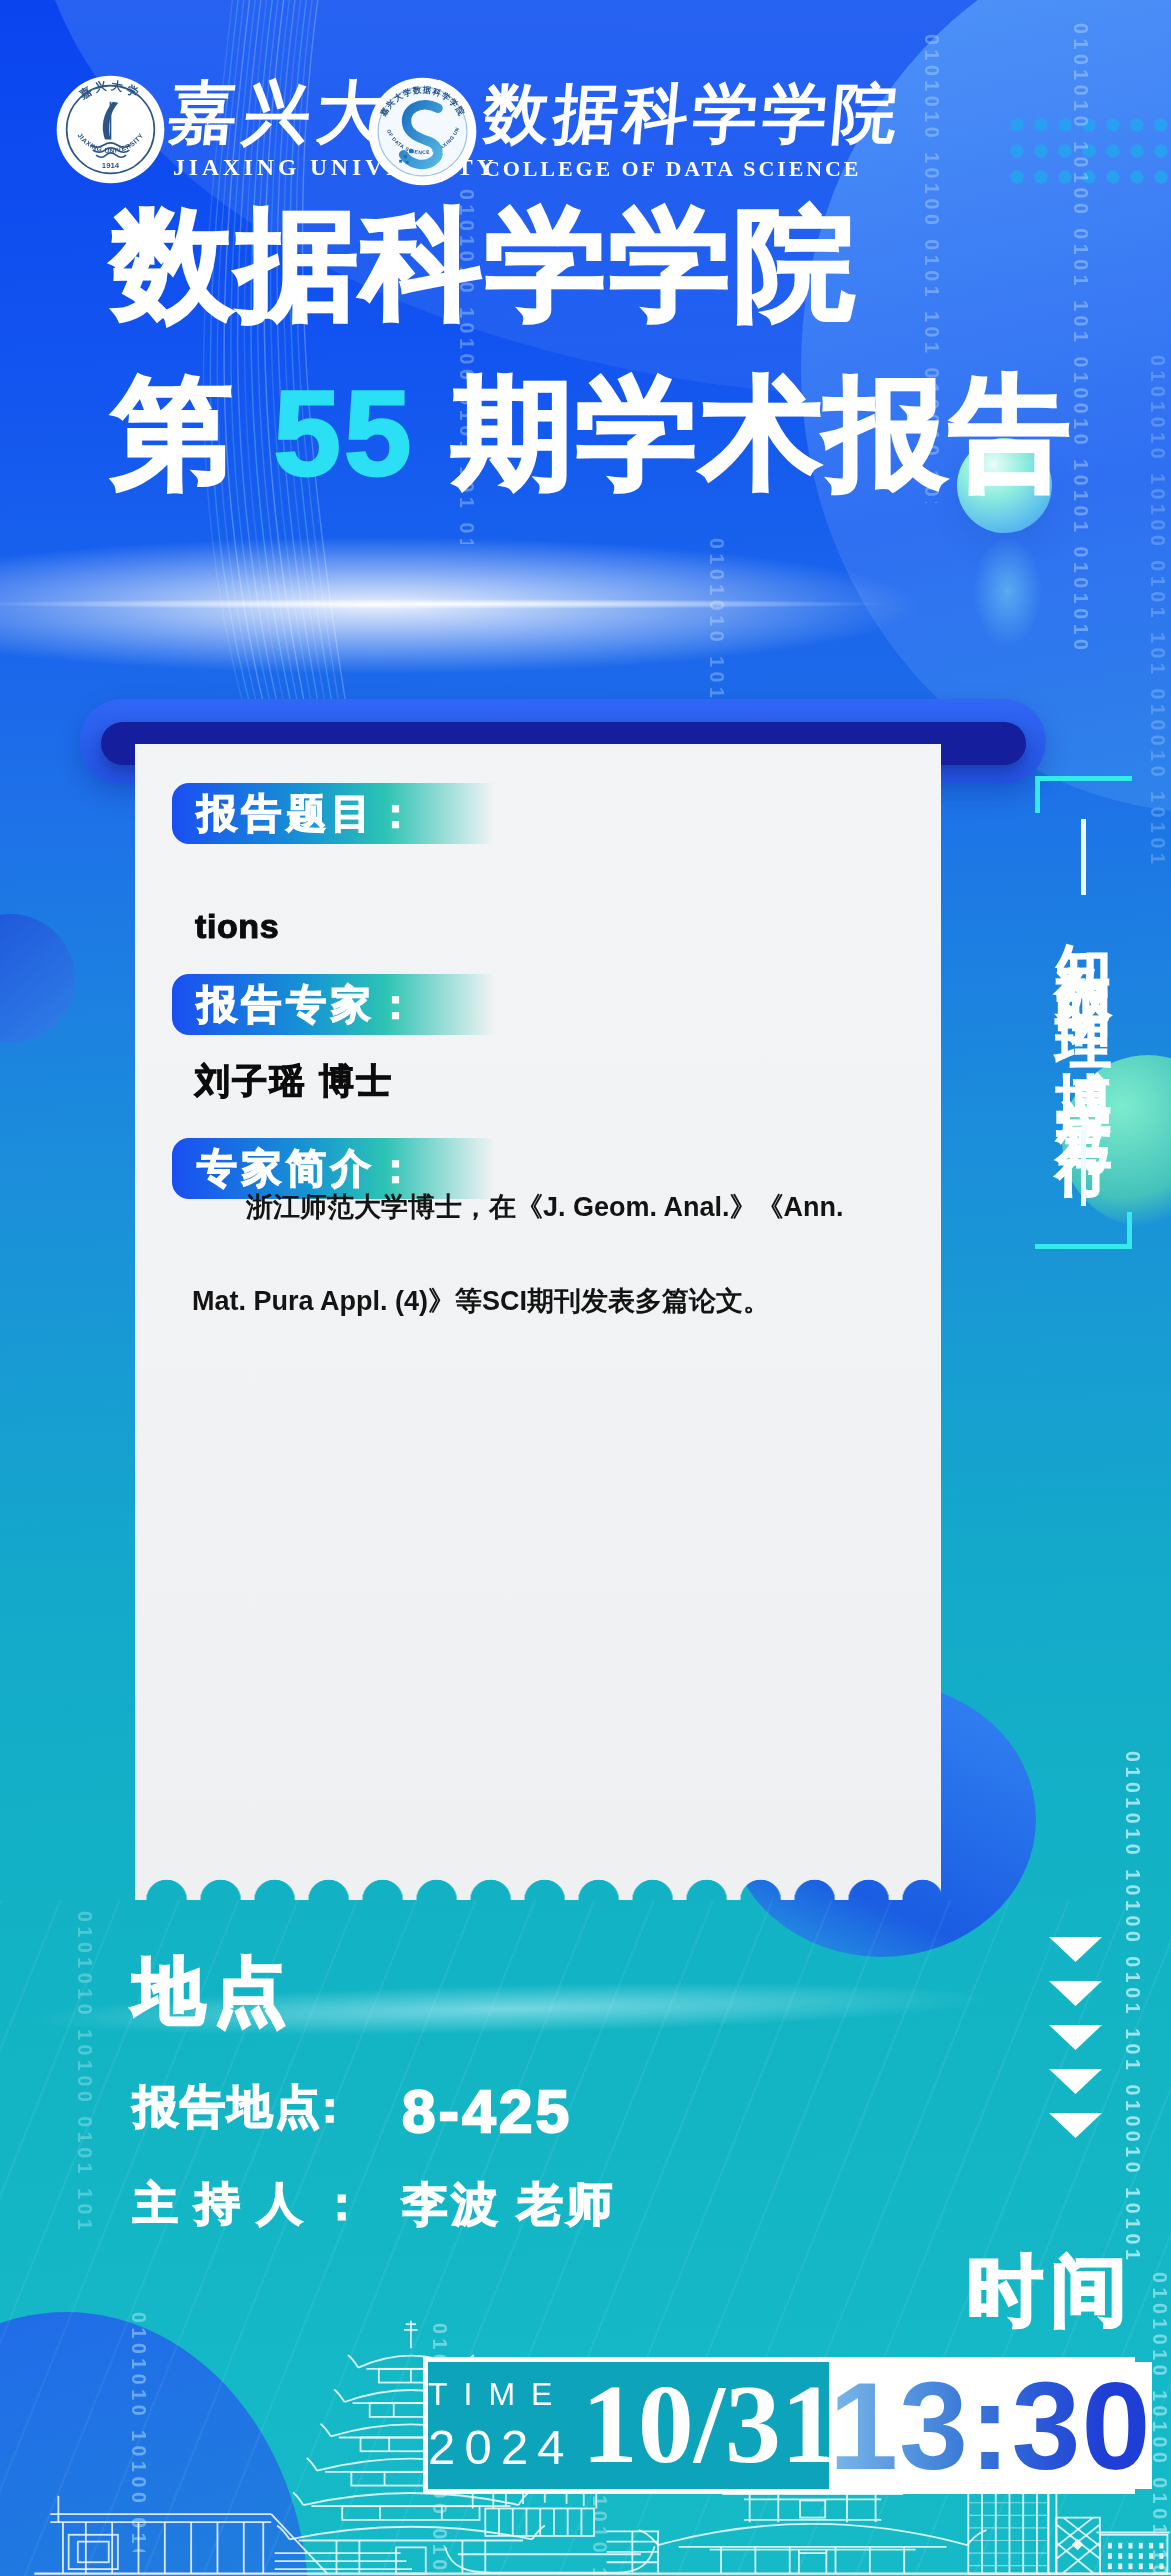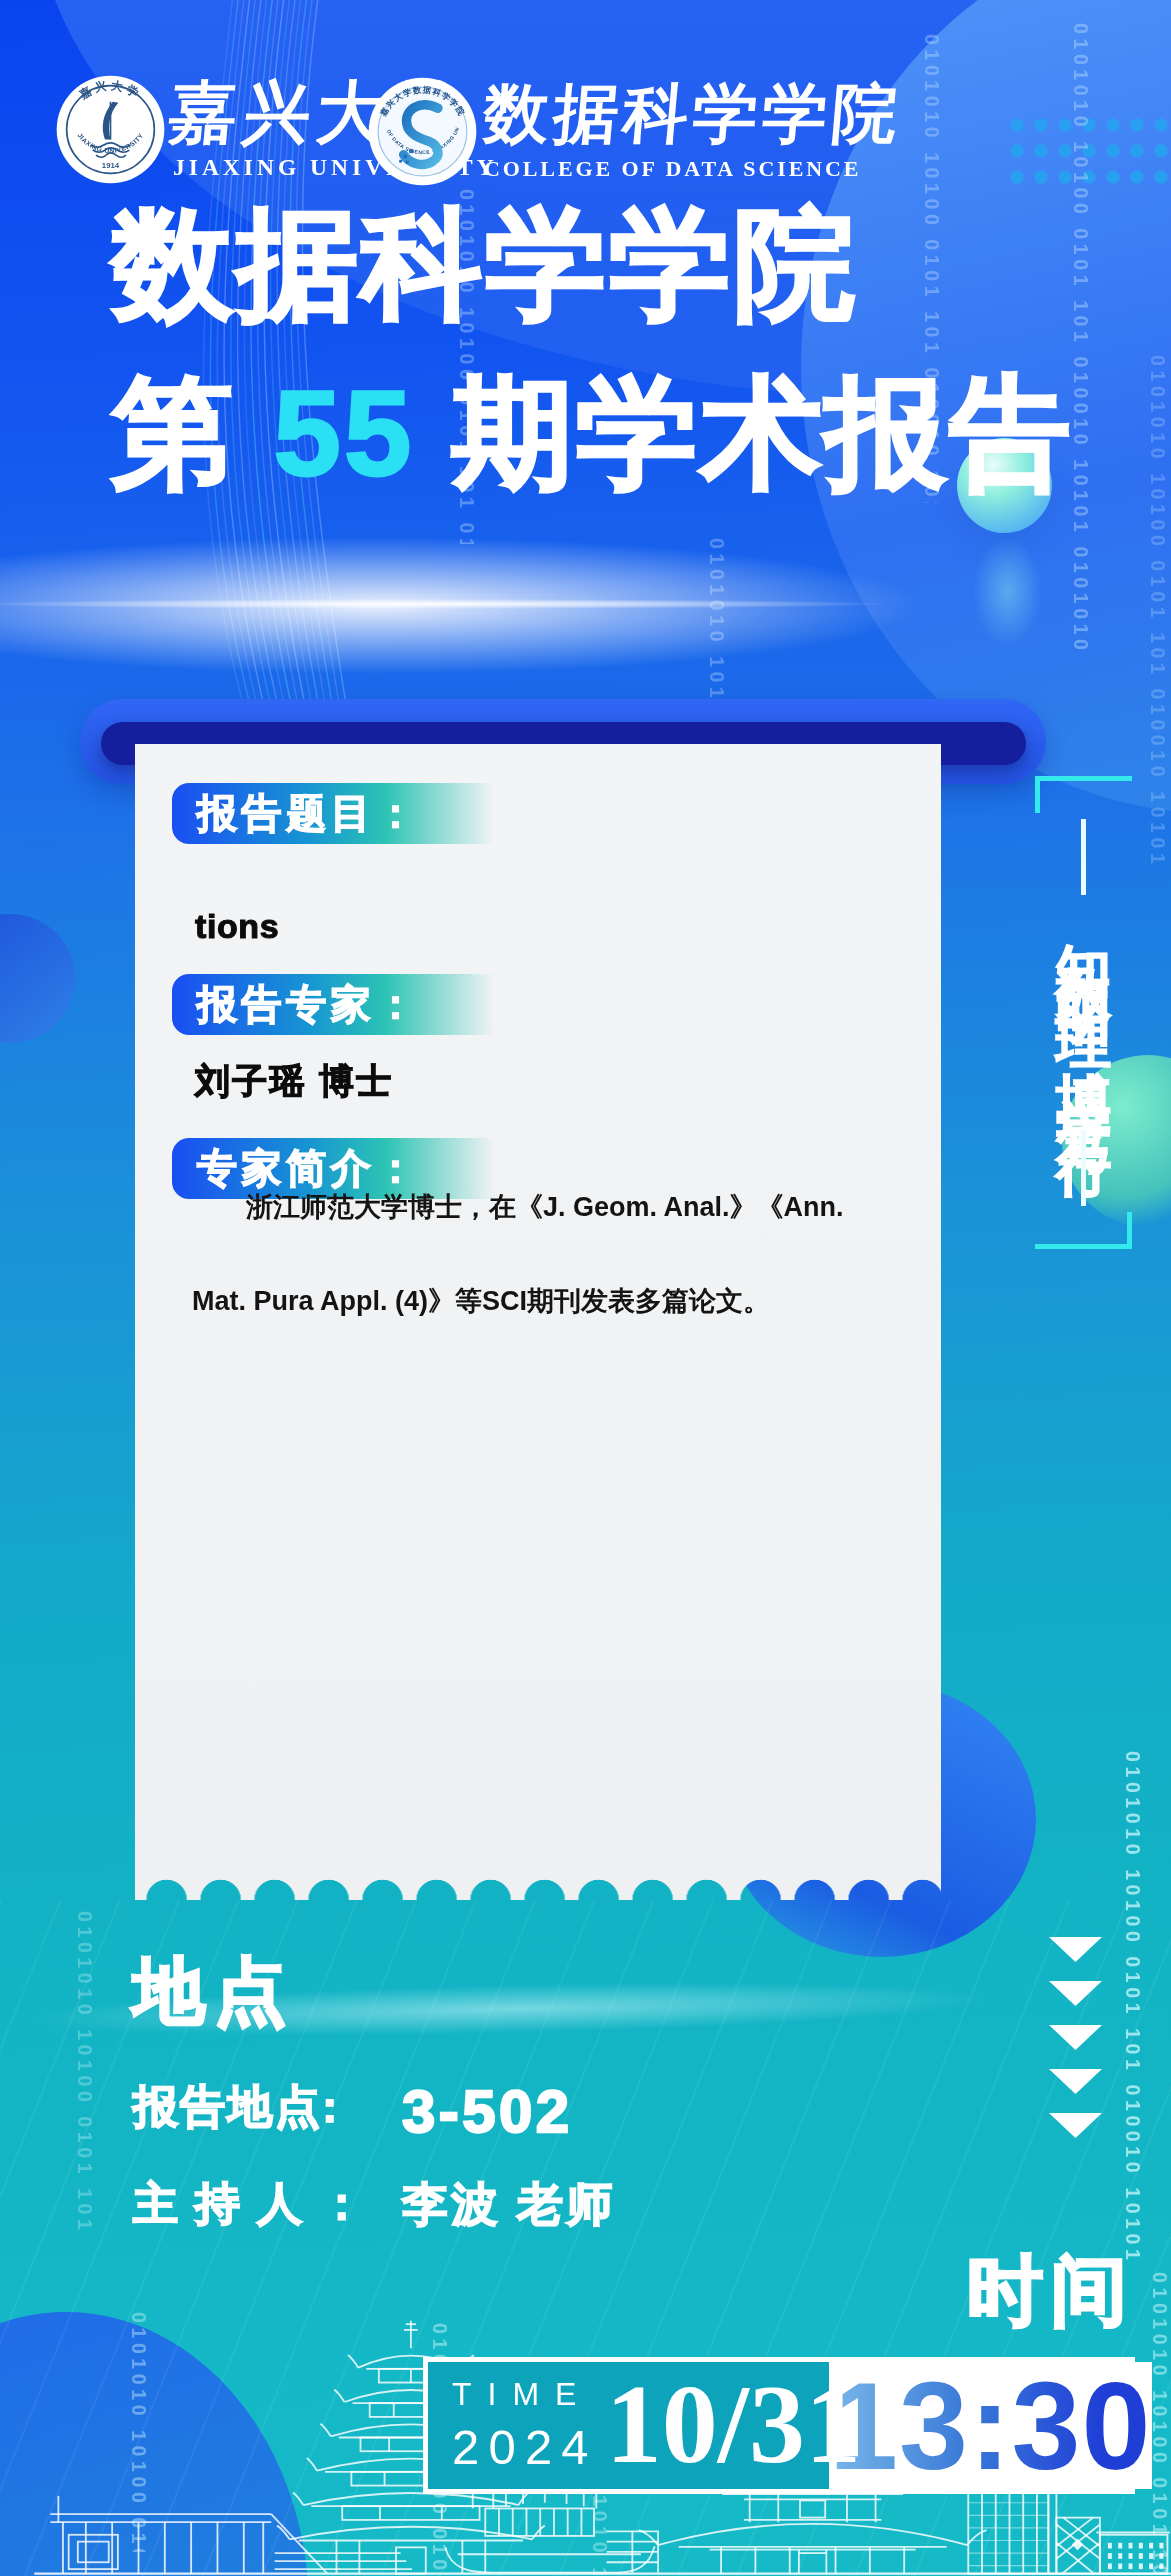--- a/index.html
+++ b/index.html
@@ -97,21 +97,21 @@
   .v-row{position:absolute;left:133px;display:flex;align-items:flex-start;color:#fff;}
   .v-row1{top:2077px;} .v-row2{top:2174px;}
   .v-label{width:269px;font-size:45px;font-weight:900;letter-spacing:2.3px;-webkit-text-stroke:1.7px #fff;}
   .v-val1{font-size:60px;font-weight:900;letter-spacing:3.4px;-webkit-text-stroke:2.3px #fff;}
   .v-val2{font-size:46px;font-weight:900;letter-spacing:3.4px;-webkit-text-stroke:1.7px #fff;}
   .time-h{right:37px;top:2241px;font-size:76px;font-weight:900;color:#fff;letter-spacing:8px;
     -webkit-text-stroke:2.9px #fff;}
   .time-bar{left:423px;top:2357px;width:712px;height:137px;border:5.7px solid #fff;
     display:flex;box-sizing:border-box;}
   .tb-left{width:401px;background:#0da3bb;display:flex;align-items:center;
-    box-sizing:border-box;padding-left:24px;}
+    box-sizing:border-box;}
   .tb-word{display:flex;flex-direction:column;color:#fff;margin-right:8px;}
   .tb-time{font-size:32px;letter-spacing:16px;font-weight:400;}
   .tb-year{font-size:49px;letter-spacing:9.2px;font-weight:400;margin-top:5.7px;}
   .tb-date{font-family:"Liberation Serif","DejaVu Serif",serif;font-size:112px;font-weight:700;
     color:#fff;line-height:1;transform:translateY(-2.3px);}
   .tb-right{flex:1;background:#fff;display:flex;align-items:center;justify-content:center;}
   .tb-clock{font-size:124px;font-weight:900;letter-spacing:1.1px;line-height:1;
     background:linear-gradient(90deg,#79b8e8 0%,#3a7ad8 42%,#1f3ed6 85%);
     -webkit-background-clip:text;background-clip:text;color:transparent;}
   
@@ -443,21 +443,21 @@
 
   <div class="tri" style="top:1937px;"></div>
   <div class="tri" style="top:1981px;"></div>
   <div class="tri" style="top:2025px;"></div>
   <div class="tri" style="top:2069px;"></div>
   <div class="tri" style="top:2113px;"></div>
 
   <div class="abs loc-h">地点</div>
   <div class="v-row v-row1">
     <span class="v-label">报告地点:</span>
-    <span class="v-val1">3-502</span>
+    <span class="v-val1">8-425</span>
   </div>
   <div class="v-row v-row2">
     <span class="v-label">主 持 人 ：</span>
     <span class="v-val2">李波 老师</span>
   </div>
 
   <div class="abs time-h">时间</div>
   <div class="abs time-bar">
     <div class="tb-left">
       <div class="tb-word">

